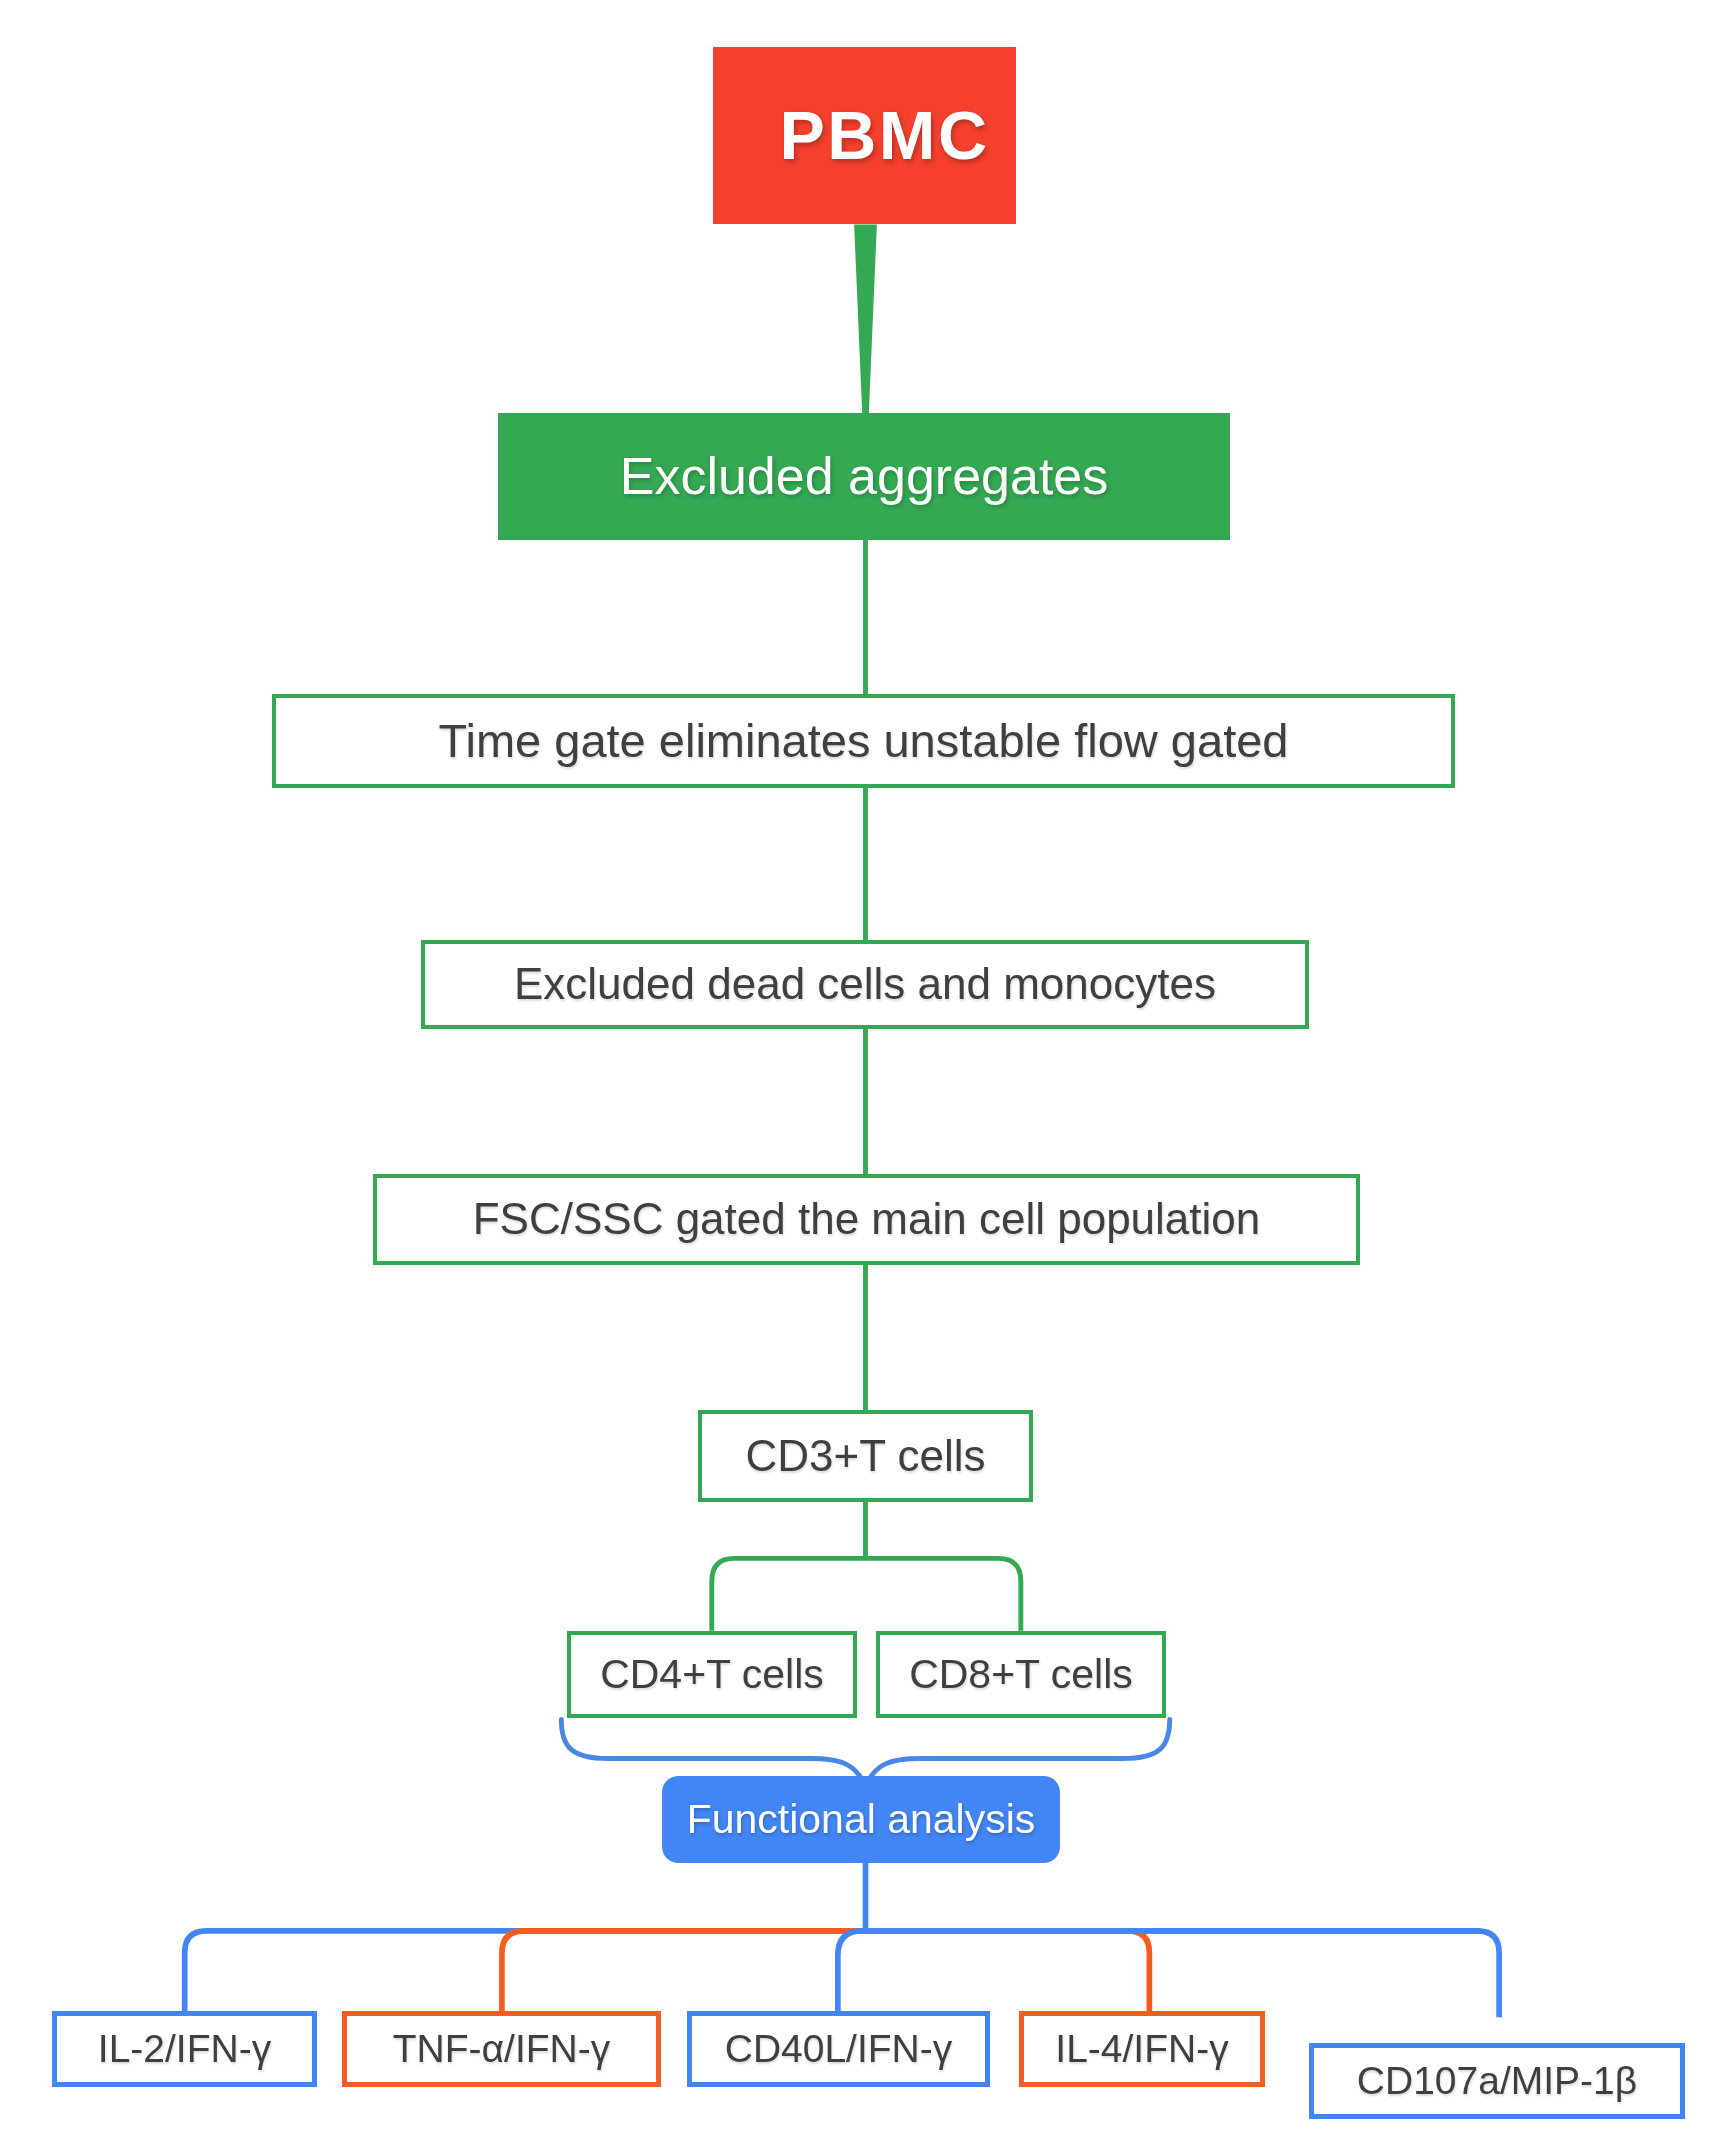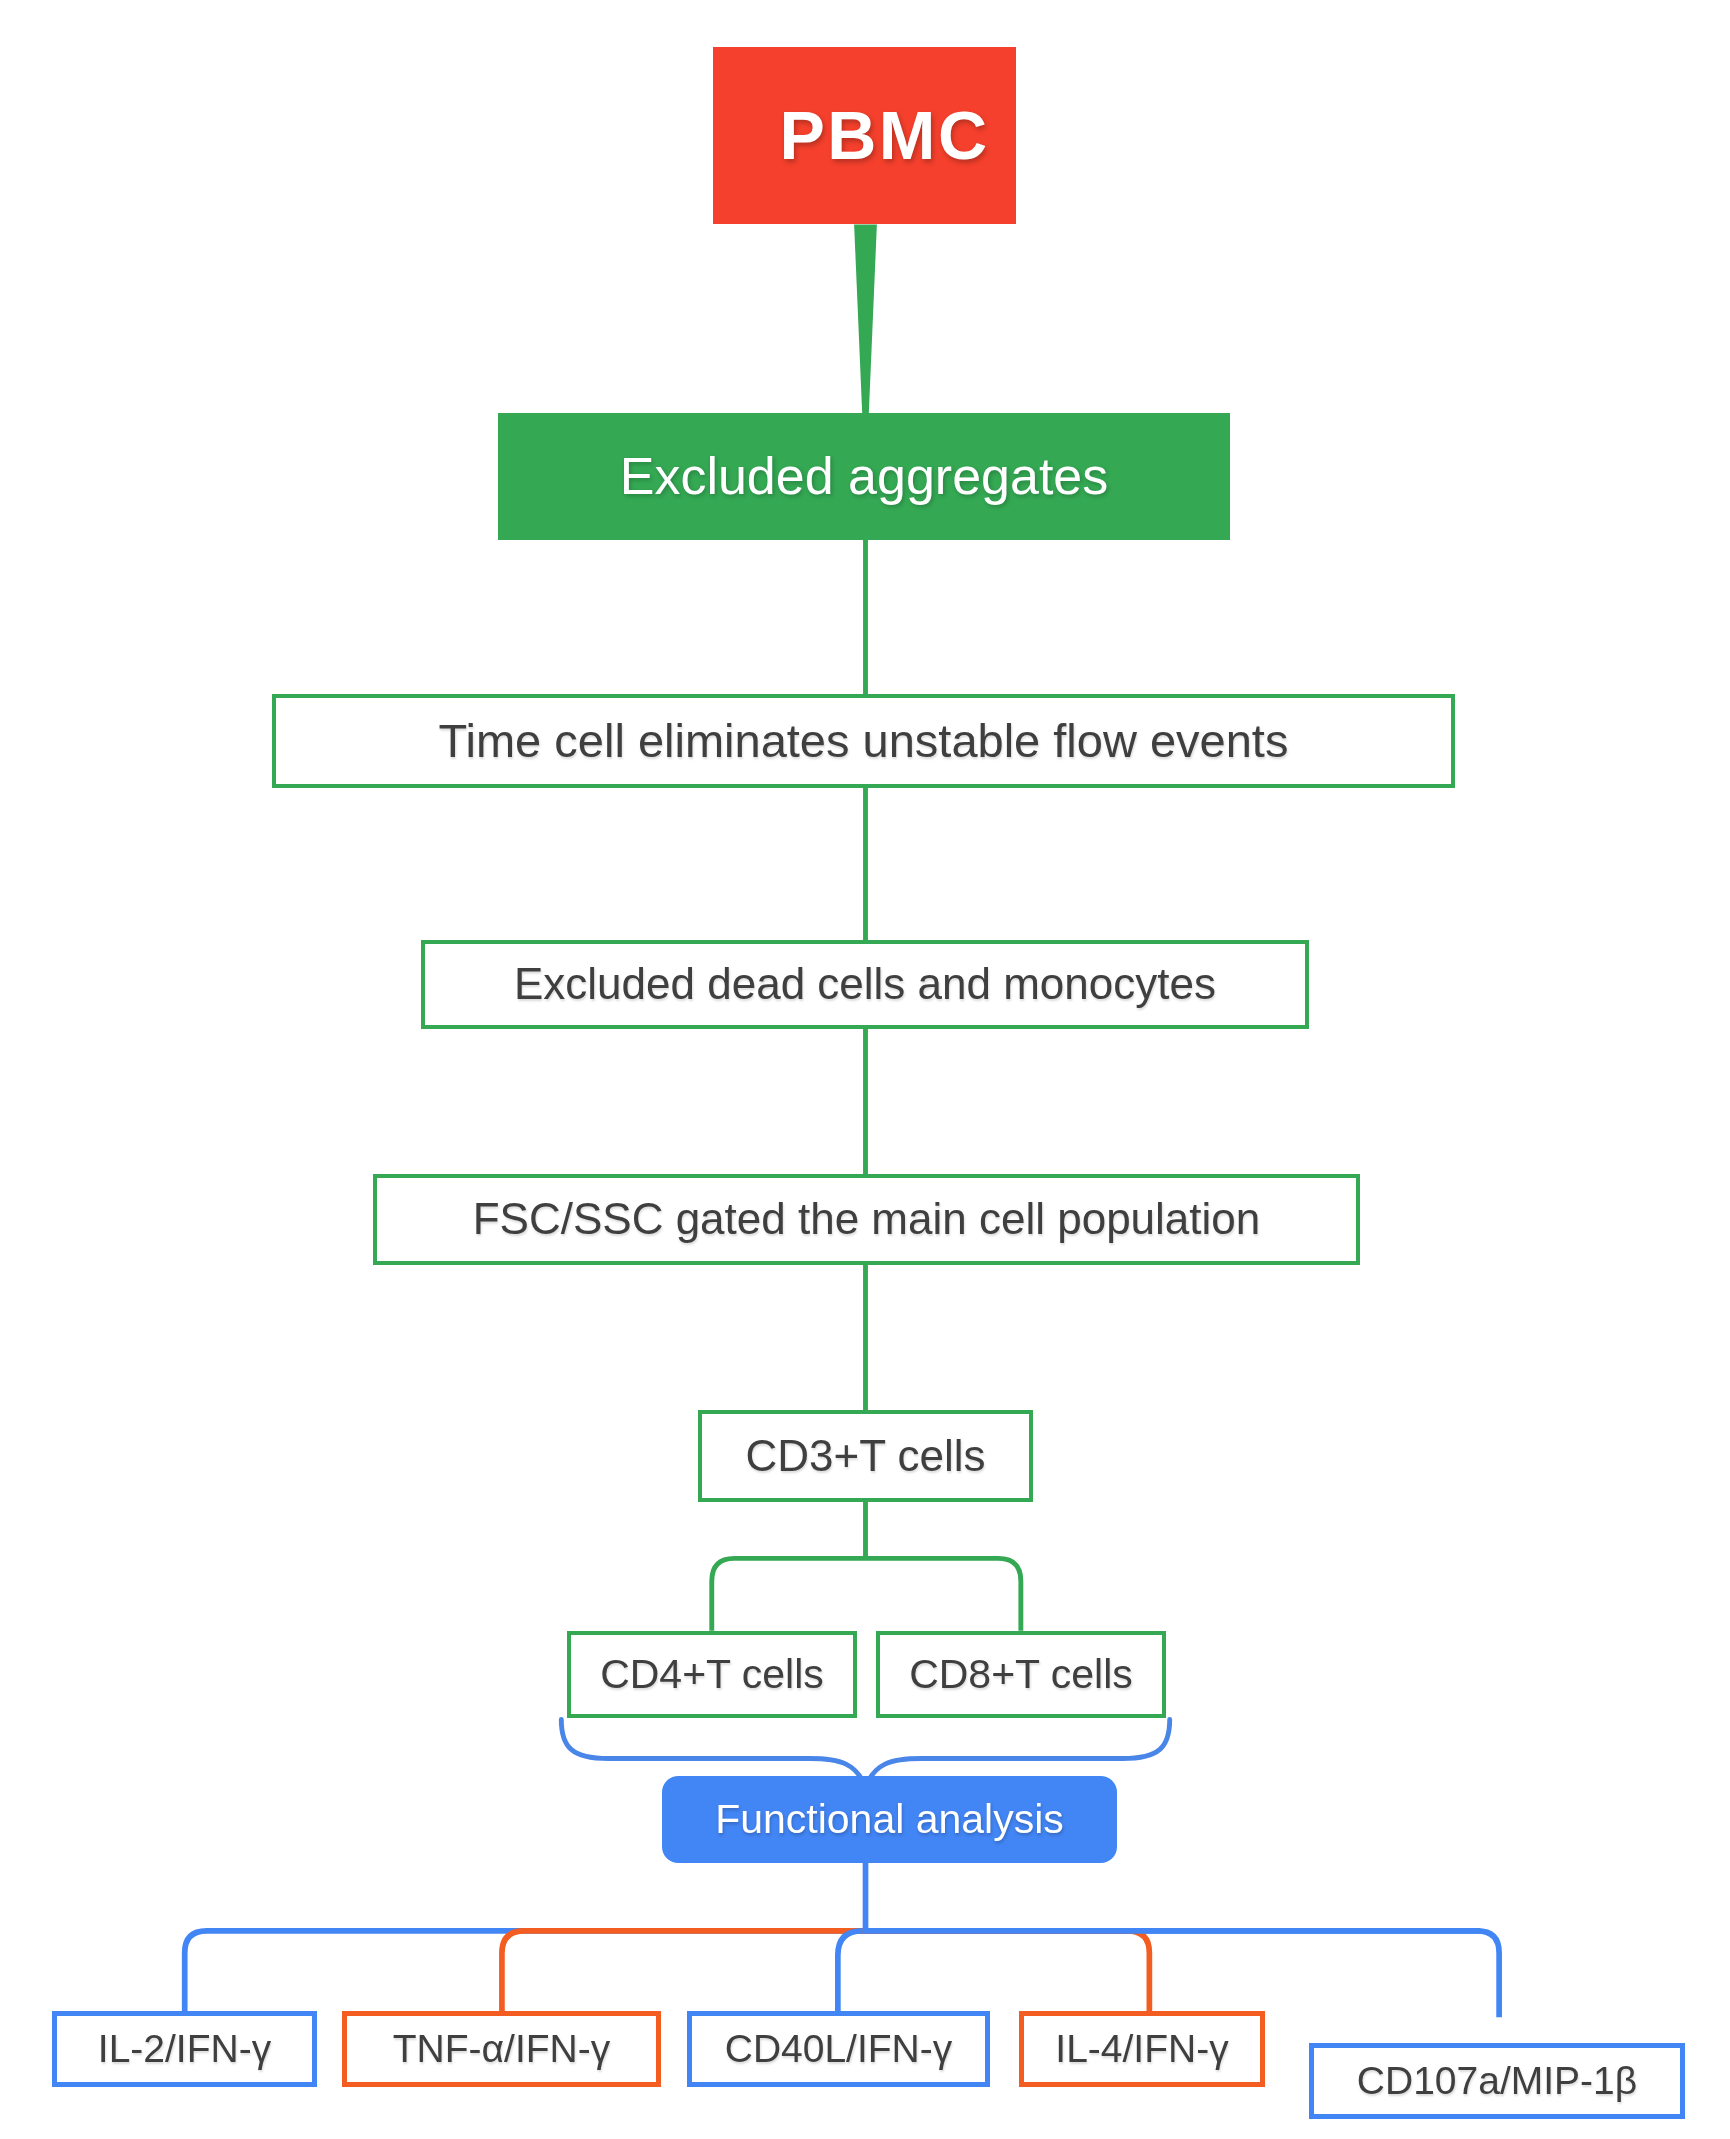--- a/index.html
+++ b/index.html
@@ -84,33 +84,33 @@
     <path class="stroke-orange" d="M617,2480 L617,2401 Q617,2374 644,2374 L1386,2374 Q1413,2374 1413,2401 L1413,2480"></path>
 
     <path class="stroke-blue" d="M1060,2374 L1820,2374"></path>
     <path class="stroke-blue" d="M1060,2374 Q1030,2374 1030,2404 L1030,2480"></path>
   </svg>
 
   <div class="node filled-red" style="left:713px;top:47px;width:303px;height:177px;">PBMC</div>
 
   <div class="node filled-green" style="left:498px;top:413px;width:732px;height:127px;">Excluded aggregates</div>
 
-  <div class="node outline-green" style="left:272px;top:694px;width:1183px;height:94px;font-size:47px;">Time cell eliminates unstable flow events</div>
+  <div class="node outline-green" style="left:272px;top:694px;width:1183px;height:94px;font-size:47px;">Time gate eliminates unstable flow gated</div>
 
   <div class="node outline-green" style="left:421px;top:940px;width:888px;height:89px;font-size:44px;">Excluded dead cells and monocytes</div>
 
   <div class="node outline-green" style="left:373px;top:1174px;width:987px;height:91px;font-size:44px;">FSC/SSC gated the main cell population</div>
 
   <div class="node outline-green" style="left:698px;top:1410px;width:335px;height:92px;font-size:44px;">CD3+T cells</div>
 
   <div class="node outline-green" style="left:567px;top:1631px;width:290px;height:87px;font-size:41px;">CD4+T cells</div>
 
   <div class="node outline-green" style="left:876px;top:1631px;width:290px;height:87px;font-size:41px;">CD8+T cells</div>
 
-  <div class="node filled-blue" style="left:662px;top:1776px;width:455px;height:87px;">Functional analysis</div>
+  <div class="node filled-blue" style="left:662px;top:1776px;width:398px;height:87px;">Functional analysis</div>
 
   <div class="node panel" style="left: 52px; top: 2011px; width: 265px; height: 76px; border-color: rgb(66, 133, 244);">IL-2/IFN-γ</div>
 
   <div class="node panel" style="left: 342px; top: 2011px; width: 319px; height: 76px; border-color: rgb(244, 93, 34);">TNF-α/IFN-γ</div>
 
   <div class="node panel" style="left: 687px; top: 2011px; width: 303px; height: 76px; border-color: rgb(66, 133, 244);">CD40L/IFN-γ</div>
 
   <div class="node panel" style="left: 1019px; top: 2011px; width: 246px; height: 76px; border-color: rgb(244, 93, 34);">IL-4/IFN-γ</div>
 
   <div class="node panel" style="left: 1309px; top: 2011px; width: 376px; height: 76px; border-color: rgb(66, 133, 244); margin-top: 32px;">CD107a/MIP-1β</div>

